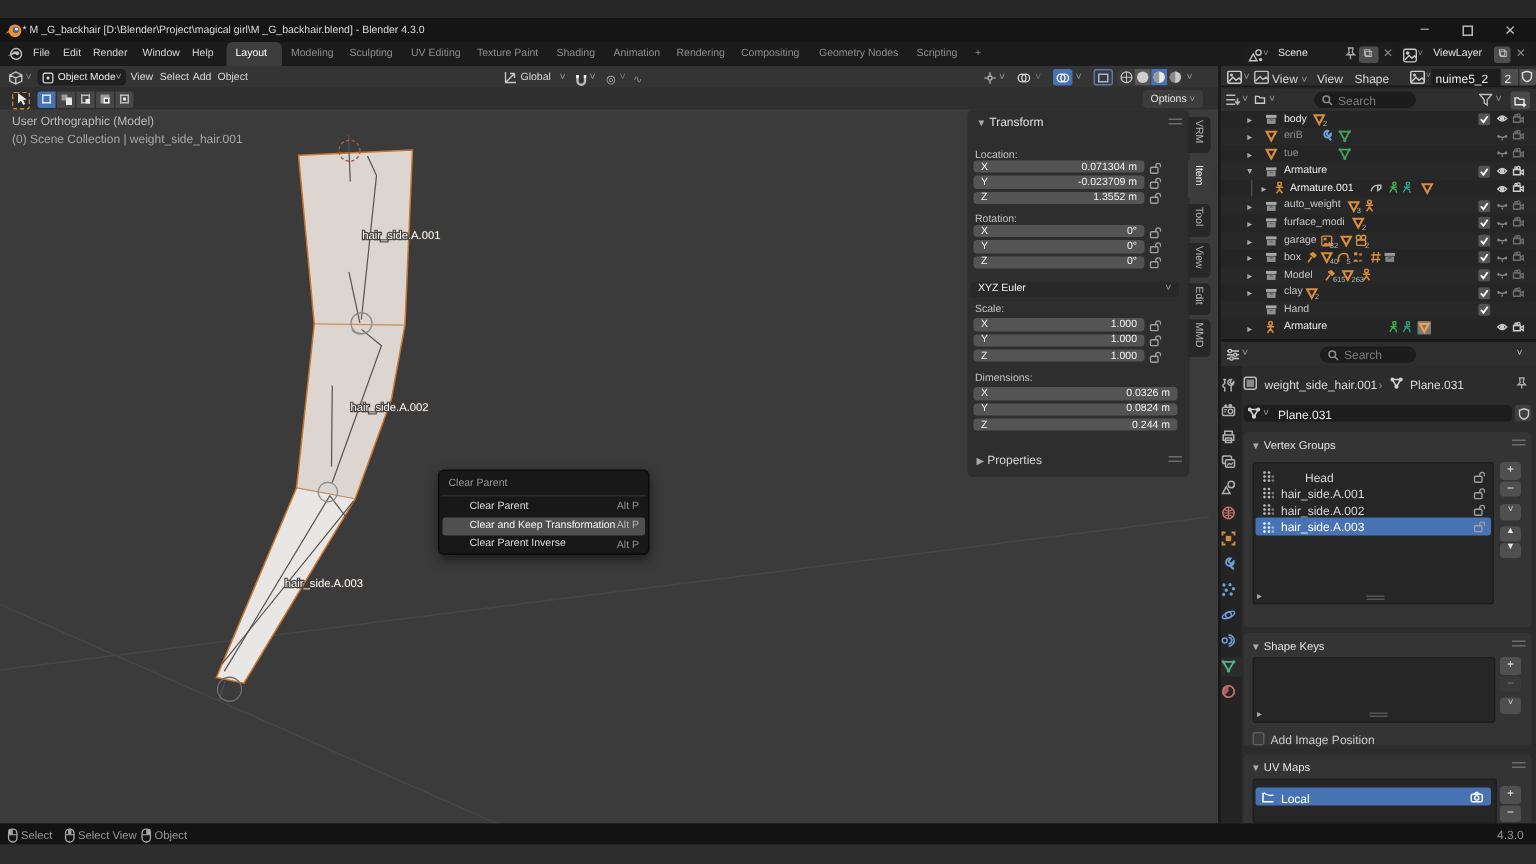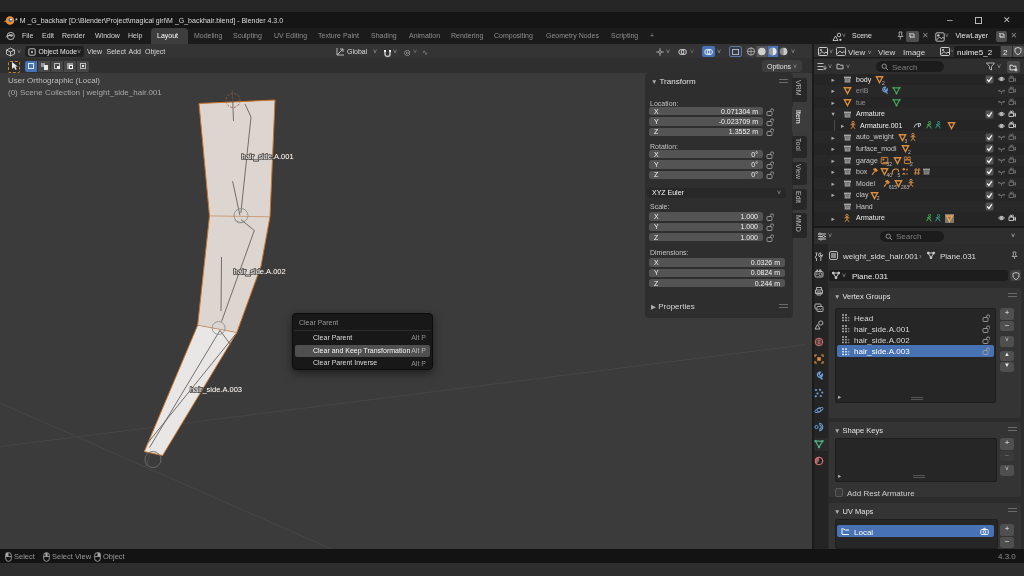--- a/index.html
+++ b/index.html
@@ -255,21 +255,21 @@
         <circle cx="153" cy="386.5" r="8" stroke="#6e6e6e"></circle>
       </g>
 
       <g font-family="Liberation Sans, sans-serif" font-size="7.5" fill="#ffffff">
         <text x="241.5" y="86.4" style="paint-order:stroke" stroke="#45413d" stroke-width="1.6">hair_side.A.001</text>
         <text x="233.6" y="201.3" style="paint-order:stroke" stroke="#45413d" stroke-width="1.6">hair_side.A.002</text>
         <text x="189.9" y="318.6" style="paint-order:stroke" stroke="#45413d" stroke-width="1.6">hair_side.A.003</text>
       </g>
     </svg>
 
-    <div class="tx" style="left:8px;top:32px;color:#bdbdbd">User Orthographic (Local)</div>
+    <div class="tx" style="left:8px;top:32px;color:#bdbdbd">User Orthographic (Model)</div>
     <div class="tx" style="left:8px;top:44px;color:#a8a8a8">(0) Scene Collection | weight_side_hair.001</div>
 
     <div class="a" id="sidebar" style="left:645px;top:29px;width:148px;height:245px;background:#2e2e2e;border-radius:4px"></div>
     <div class="tx" style="left:651px;top:32.5px;color:#e0e0e0"><span style="color:#aaa;font-size:6.5px">▼</span> Transform</div>
     <div class="a" style="left:779px;top:35px;width:9px;height:1px;background:#6b6b6b"></div>
     <div class="a" style="left:779px;top:37.5px;width:9px;height:1px;background:#6b6b6b"></div>
     <div class="tx" style="left:650px;top:55.5px;color:#c4c4c4;font-size:7px">Location:</div>
     <div class="fld" style="left:649px;top:62.9px;width:114px">
         <span>X</span>
         <span>0.071304 m</span>
@@ -392,21 +392,21 @@
         <circle cx="3" cy="3" r="1" fill="#ccc"></circle>
         <path d="M1 7.5 L4 4.5 6 6.5 8 5 9.5 6.5" stroke="#ccc" fill="none"></path>
       </svg>
     <div class="tx" style="left:15px;top:3.5px;color:#999;font-size:7px">˅</div>
     <svg class="a" style="left:22px;top:2.5px" width="10" height="9" viewBox="0 0 10 9">
         <rect x="0.5" y="0.5" width="9" height="8" rx="1" fill="none" stroke="#bbb"></rect>
         <path d="M1 7 L4 4 6 6 8 4.5 9.5 6" stroke="#bbb" fill="none"></path>
       </svg>
     <div class="tx" style="left:34px;top:3.5px;color:#d8d8d8">View <span style="color:#999;font-size:7px">˅</span></div>
     <div class="tx" style="left:64px;top:3.5px;color:#d8d8d8">View</div>
-    <div class="tx" style="left:89px;top:3.5px;color:#d8d8d8">Image</div>
+    <div class="tx" style="left:89px;top:3.5px;color:#d8d8d8">Shape</div>
     <svg class="a" style="left:126px;top:2.5px" width="10" height="9" viewBox="0 0 10 9">
         <rect x="0.5" y="0.5" width="9" height="8" rx="1" fill="none" stroke="#ccc"></rect>
         <circle cx="3" cy="3" r="1" fill="#ccc"></circle>
         <path d="M1 7.5 L4 4.5 6 6.5 8 5 9.5 6.5" stroke="#ccc" fill="none"></path>
       </svg>
     <div class="tx" style="left:136.5px;top:4px;color:#888;font-size:6px">˅</div>
     <div class="a" style="left:140px;top:1.5px;width:46px;height:11px;background:#1d1d1d;border-radius:2px 0 0 2px"></div>
     <div class="tx" style="left:143px;top:3.5px;color:#e8e8e8">nuime5_2</div>
     <div class="a" style="left:186.5px;top:1.5px;width:11px;height:11px;background:#4e4e4e"></div>
     <div class="tx" style="left:189px;top:3.5px;color:#e8e8e8">2</div>
@@ -850,21 +850,21 @@
         </svg>
 
       <div class="a" style="left:15px;top:60px;width:192px;height:130px;background:#343434;border-radius:3px"></div>
       <div class="tx" style="left:20px;top:63.5px;color:#e4e4e4;font-size:7.5px"><span style="color:#aaa;font-size:6.5px">▼</span> Vertex Groups</div>
       <div class="a" style="left:194px;top:65px;width:9px;height:1px;background:#6b6b6b"></div>
       <div class="a" style="left:194px;top:67.5px;width:9px;height:1px;background:#6b6b6b"></div>
       <div class="a" style="left:21px;top:79.5px;width:161px;height:95.5px;background:#262626;border:1px solid #1e1e1e;border-radius:2px"></div>
       <svg class="a" style="left:26.5px;top:85px" width="9" height="10" viewBox="0 0 9 10">
           <use href="#vgrp" fill="#bbb"></use>
         </svg>
-      <div class="tx" style="left:40px;top:85.7px;color:#d8d8d8">Head</div>
+      <div class="tx" style="left:56px;top:85.7px;color:#d8d8d8">Head</div>
       <svg class="lk" style="left:167.5px;top:85.5px">
           <use href="#lock"></use>
         </svg>
       <svg class="a" style="left:26.5px;top:96.2px" width="9" height="10" viewBox="0 0 9 10">
           <use href="#vgrp" fill="#bbb"></use>
         </svg>
       <div class="tx" style="left:40px;top:96.9px;color:#d8d8d8">hair_side.A.001</div>
       <svg class="lk" style="left:167.5px;top:96.7px">
           <use href="#lock"></use>
         </svg>
@@ -897,21 +897,21 @@
       <div class="a" style="left:194px;top:199px;width:9px;height:1px;background:#6b6b6b"></div>
       <div class="a" style="left:194px;top:201.5px;width:9px;height:1px;background:#6b6b6b"></div>
       <div class="a" style="left:21px;top:209.5px;width:162px;height:44.5px;background:#262626;border:1px solid #1e1e1e;border-radius:2px"></div>
       <div class="tx" style="left:24px;top:244px;color:#aaa;font-size:6.5px">▸</div>
       <div class="a" style="left:99px;top:247px;width:12px;height:1px;background:#555"></div>
       <div class="a" style="left:99px;top:249px;width:12px;height:1px;background:#555"></div>
       <div class="btn" style="left:186px;top:209.5px;height:12px">+</div>
       <div class="btn" style="left:186px;top:222.5px;height:10.5px;background:#3a3a3a;color:#777">−</div>
       <div class="btn" style="left:186px;top:236.8px;height:11px;color:#ccc;font-size:6.5px">˅</div>
       <div class="a" style="left:20.5px;top:260px;width:8.5px;height:8.5px;background:#3a3a3a;border:1px solid #5a5a5a;border-radius:2px"></div>
-      <div class="tx" style="left:33px;top:260.5px;color:#cccccc">Add Rest Armature</div>
+      <div class="tx" style="left:33px;top:260.5px;color:#cccccc">Add Image Position</div>
 
       <div class="a" style="left:15px;top:275px;width:192px;height:46px;background:#343434;border-radius:3px 3px 0 0"></div>
       <div class="tx" style="left:20px;top:278.5px;color:#e4e4e4;font-size:7.5px"><span style="color:#aaa;font-size:6.5px">▼</span> UV Maps</div>
       <div class="a" style="left:194px;top:280px;width:9px;height:1px;background:#6b6b6b"></div>
       <div class="a" style="left:194px;top:282.5px;width:9px;height:1px;background:#6b6b6b"></div>
       <div class="a" style="left:21px;top:291px;width:163px;height:30px;background:#262626;border:1px solid #1e1e1e;border-radius:2px"></div>
       <div class="a" style="left:22.5px;top:297.3px;width:157px;height:11.5px;background:#4772b3;border-radius:2px"></div>
       <svg class="a" style="left:26.5px;top:299px" width="9" height="9" viewBox="0 0 9 9">
           <path d="M1 1.5 v6 h7 M1.5 1.5 q3 2.5 6.5 1.5" fill="none" stroke="#fff" stroke-width="1"></path>
         </svg>

